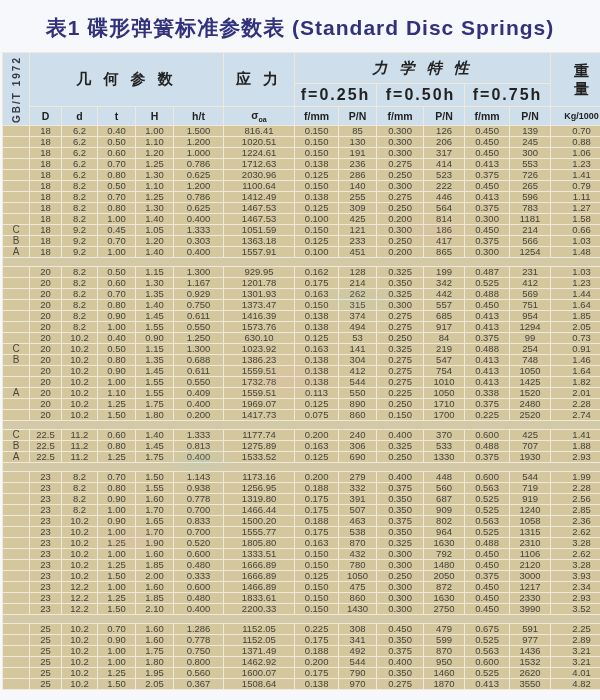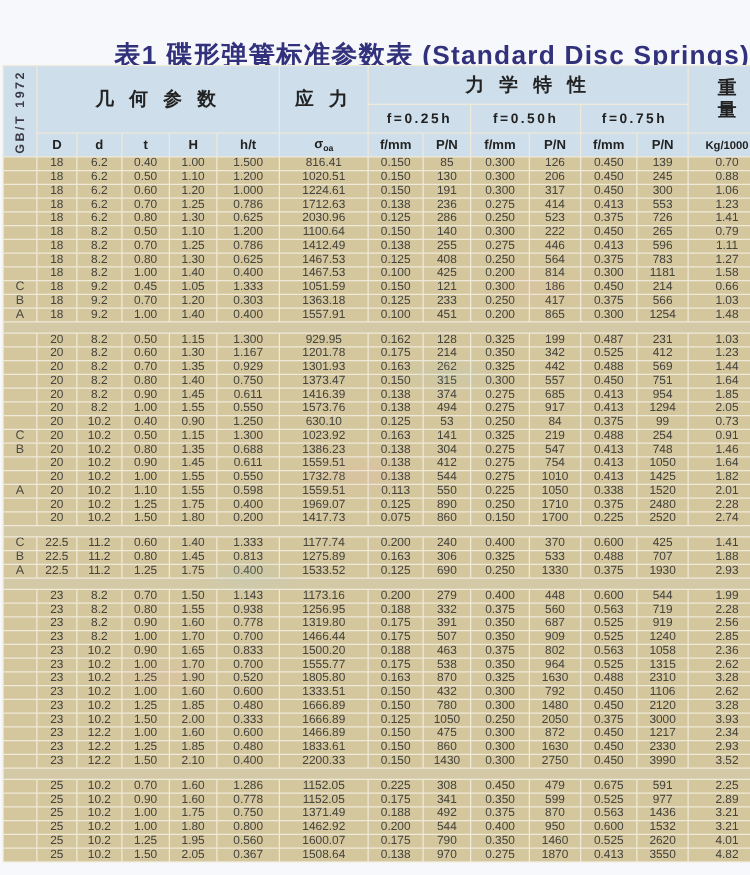--- a/index.html
+++ b/index.html
@@ -2,33 +2,33 @@
 <html><head>
 <meta charset="utf-8">
 <style>
   html,body{margin:0;padding:0;}
   .screen{
     position:relative;width:600px;height:700px;
     background:#f7f8fb;overflow:hidden;
     font-family:"Liberation Sans","DejaVu Sans",sans-serif;
   }
   .page-title{
-    margin:0;padding-top:30px;text-align:right;
+    margin:0;padding-top:14px;text-align:center;
     font-size:21px;font-weight:bold;color:#32317c;letter-spacing:1px;
   }
   .spring-table{
     position:absolute;left:2px;top:52px;width:596px;
     border-collapse:separate;border-spacing:1px;
     background:#efe9da;table-layout:fixed;
   }
   .spring-table th{
     background:#cedfeb;color:#222;font-weight:bold;padding:0;
   }
   .th-group{font-size:15px;letter-spacing:4px;}
-  .th-defl{font-size:11px;letter-spacing:2px;height:22px;font-weight:bold;}
+  .th-defl{font-size:16px;letter-spacing:2px;height:22px;font-weight:bold;}
   .th-col{font-size:10.5px;height:18px;font-weight:bold;}
   .th-unit{font-size:9px;font-weight:normal;}
   .th-weight{font-size:15px;line-height:1.15;}
   .th-gb{padding:0;}
   .gb-vert{
     display:block;margin:0 auto;
     writing-mode:vertical-rl;transform:rotate(180deg);
     font-size:10px;font-weight:bold;letter-spacing:2px;color:#3a3a46;
   }
   .spring-table td{
@@ -73,21 +73,21 @@
       <col style="width:40px">
         <col style="width:61px">
     </colgroup>
     <thead>
       <tr>
         <th rowspan="3" class="th-gb">
           <span class="gb-vert">GB/T 1972</span>
         </th>
         <th colspan="5" rowspan="2" class="th-group" style="height:50px;">几 何 参 数</th>
         <th rowspan="2" class="th-group">应 力</th>
-        <th colspan="6" class="th-group" style="height:30px;">力 学 特 性</th>
+        <th colspan="6" class="th-group" style="height:30px;font-style:italic;">力 学 特 性</th>
         <th rowspan="2" class="th-weight">
           <span>重</span><br>
           <span>量</span>
         </th>
       </tr>
       <tr>
         <th colspan="2" class="th-defl">f=0.25h</th>
         <th colspan="2" class="th-defl">f=0.50h</th>
         <th colspan="2" class="th-defl">f=0.75h</th>
       </tr>
@@ -222,21 +222,21 @@
         </tr>
         <tr>
           <td class="grade-cell"></td>
           <td>18</td>
           <td>8.2</td>
           <td>0.80</td>
           <td>1.30</td>
           <td>0.625</td>
           <td>1467.53</td>
           <td>0.125</td>
-          <td>408</td>
+          <td>309</td>
           <td>0.250</td>
           <td>564</td>
           <td>0.375</td>
           <td>783</td>
           <td>1.27</td>
         </tr>
         <tr>
           <td class="grade-cell"></td>
           <td>18</td>
           <td>8.2</td>
@@ -478,21 +478,21 @@
           <td>0.413</td>
           <td>1425</td>
           <td>1.82</td>
         </tr>
         <tr>
           <td class="grade-cell">A</td>
           <td>20</td>
           <td>10.2</td>
           <td>1.10</td>
           <td>1.55</td>
-          <td>0.598</td>
+          <td>0.409</td>
           <td>1559.51</td>
           <td>0.113</td>
           <td>550</td>
           <td>0.225</td>
           <td>1050</td>
           <td>0.338</td>
           <td>1520</td>
           <td>2.01</td>
         </tr>
         <tr>

